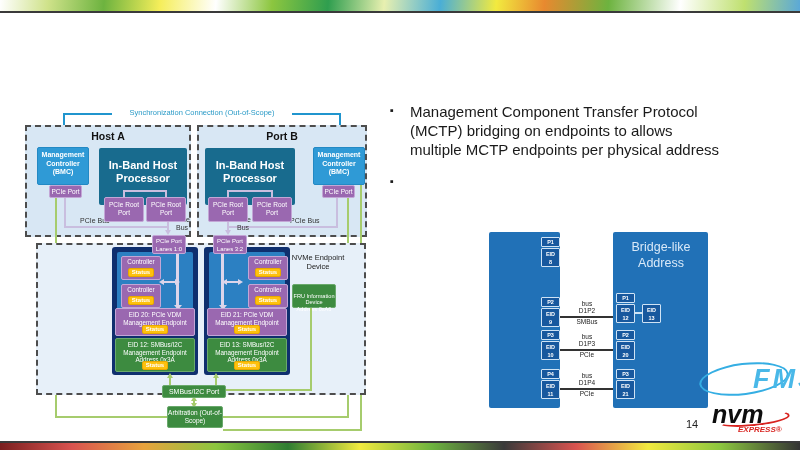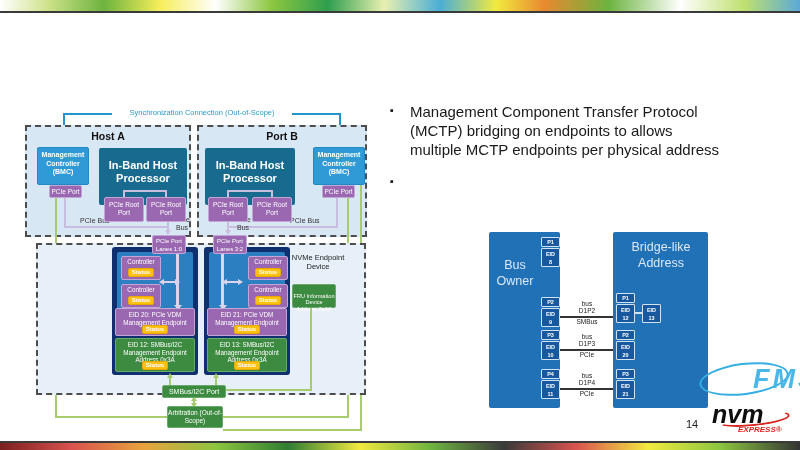--- a/index.html
+++ b/index.html
@@ -241,21 +241,20 @@
     <span>SMBus/I2C Port</span>
   </div>
   <div class="box gline" style="left:193px;top:398px;width:2px;height:9px;"></div>
   <div class="ah ah-up-g" style="left:190.5px;top:396px;"></div>
   <div class="ah ah-down-g" style="left:190.5px;top:403px;"></div>
   <div class="box green t65" style="left:167px;top:406px;width:56px;height:22px;padding-top:2px;">
     <span>Arbitration (Out-of-Scope)</span>
   </div>
 
   <div class="box bigblue" style="left:489px;top:232px;width:71px;height:176px;"></div>
-  <div class="box bigblue-title" style="left:487px;top:258px;width:56px;">Bus Owner</div>
   <div class="box bigblue" style="left:613px;top:232px;width:95px;height:176px;"></div>
   <div class="box bigblue-title" style="left:618px;top:240px;width:86px;">Bridge-like Address</div>
 
   <div class="box dline" style="left:560px;top:316px;width:53px;height:1.5px;"></div>
   <div class="box dline" style="left:560px;top:349px;width:53px;height:1.5px;"></div>
   <div class="box dline" style="left:560px;top:388px;width:53px;height:1.5px;"></div>
   <div class="box rlabel" style="left:566px;top:300px;width:42px;">
     <div>bus</div>
     <div>D1P2</div>
   </div>

